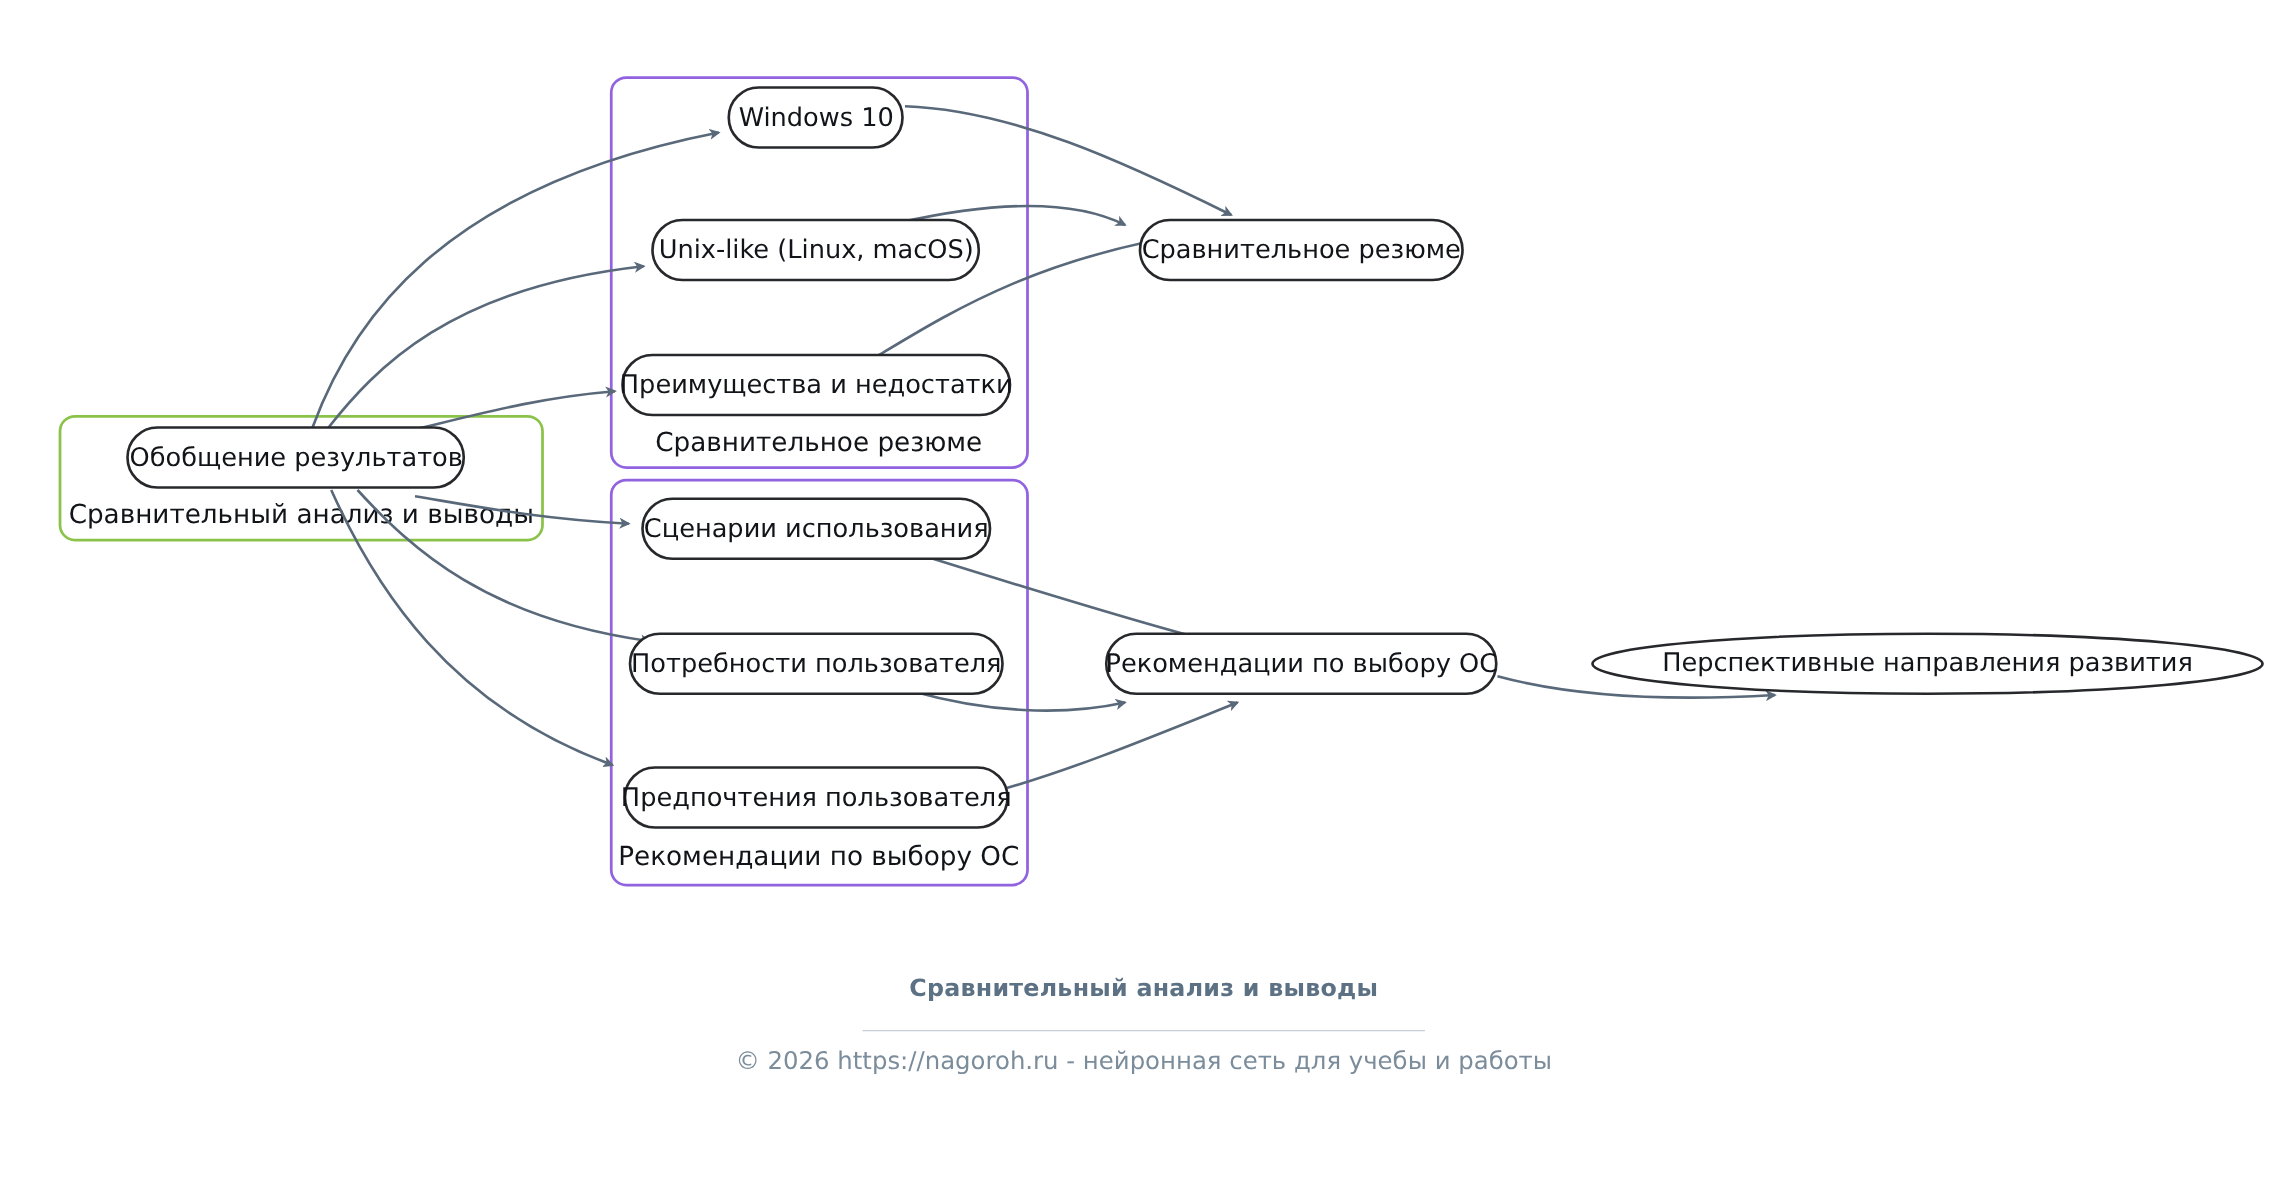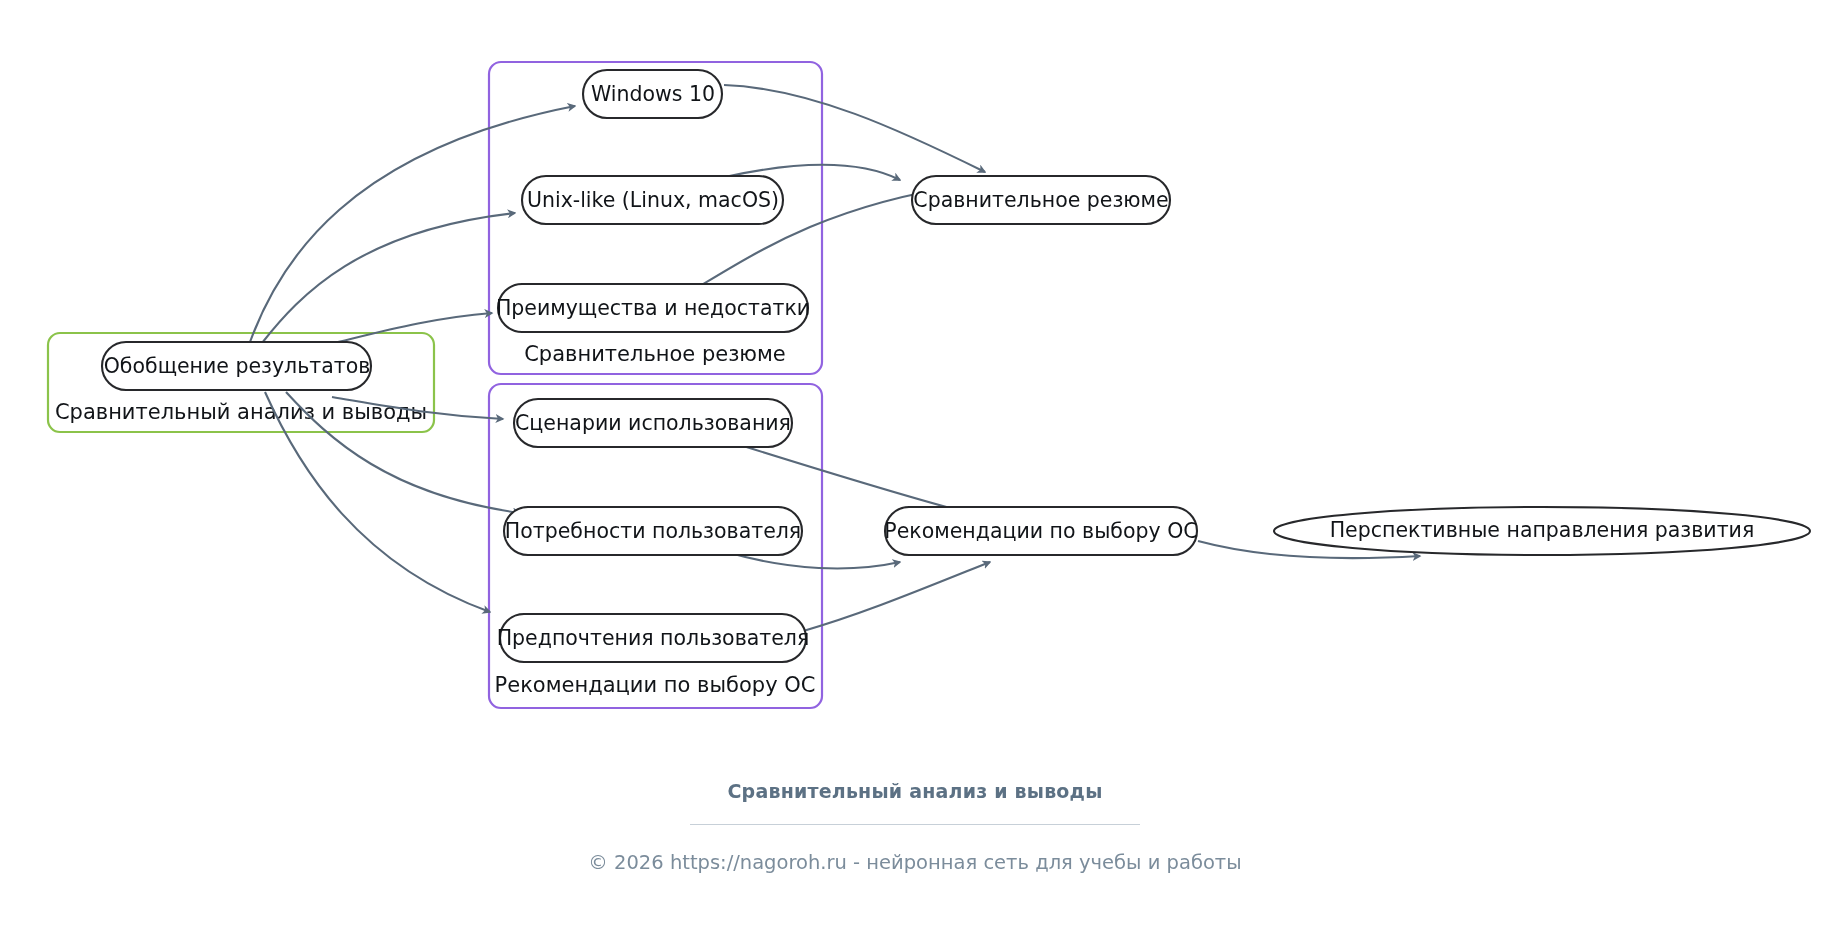--- a/index.html
+++ b/index.html
@@ -86,21 +86,21 @@
     color: #5c7184;
     letter-spacing: 0.2px;
   }
   #footer-divider {
     width: 450px;
     height: 0;
     margin: 22px auto 0 auto;
     border-top: 1.6px solid #c7d0d8;
   }
   #footer-copyright {
-    margin-top: 26px;
+    margin-top: 12px;
     font-family: "DejaVu Sans", "Liberation Sans", sans-serif;
     font-size: 19.5px;
     color: #7b8c9b;
   }
 </style>
 </head>
 <body>
 
 <div id="diagram-root">
 

